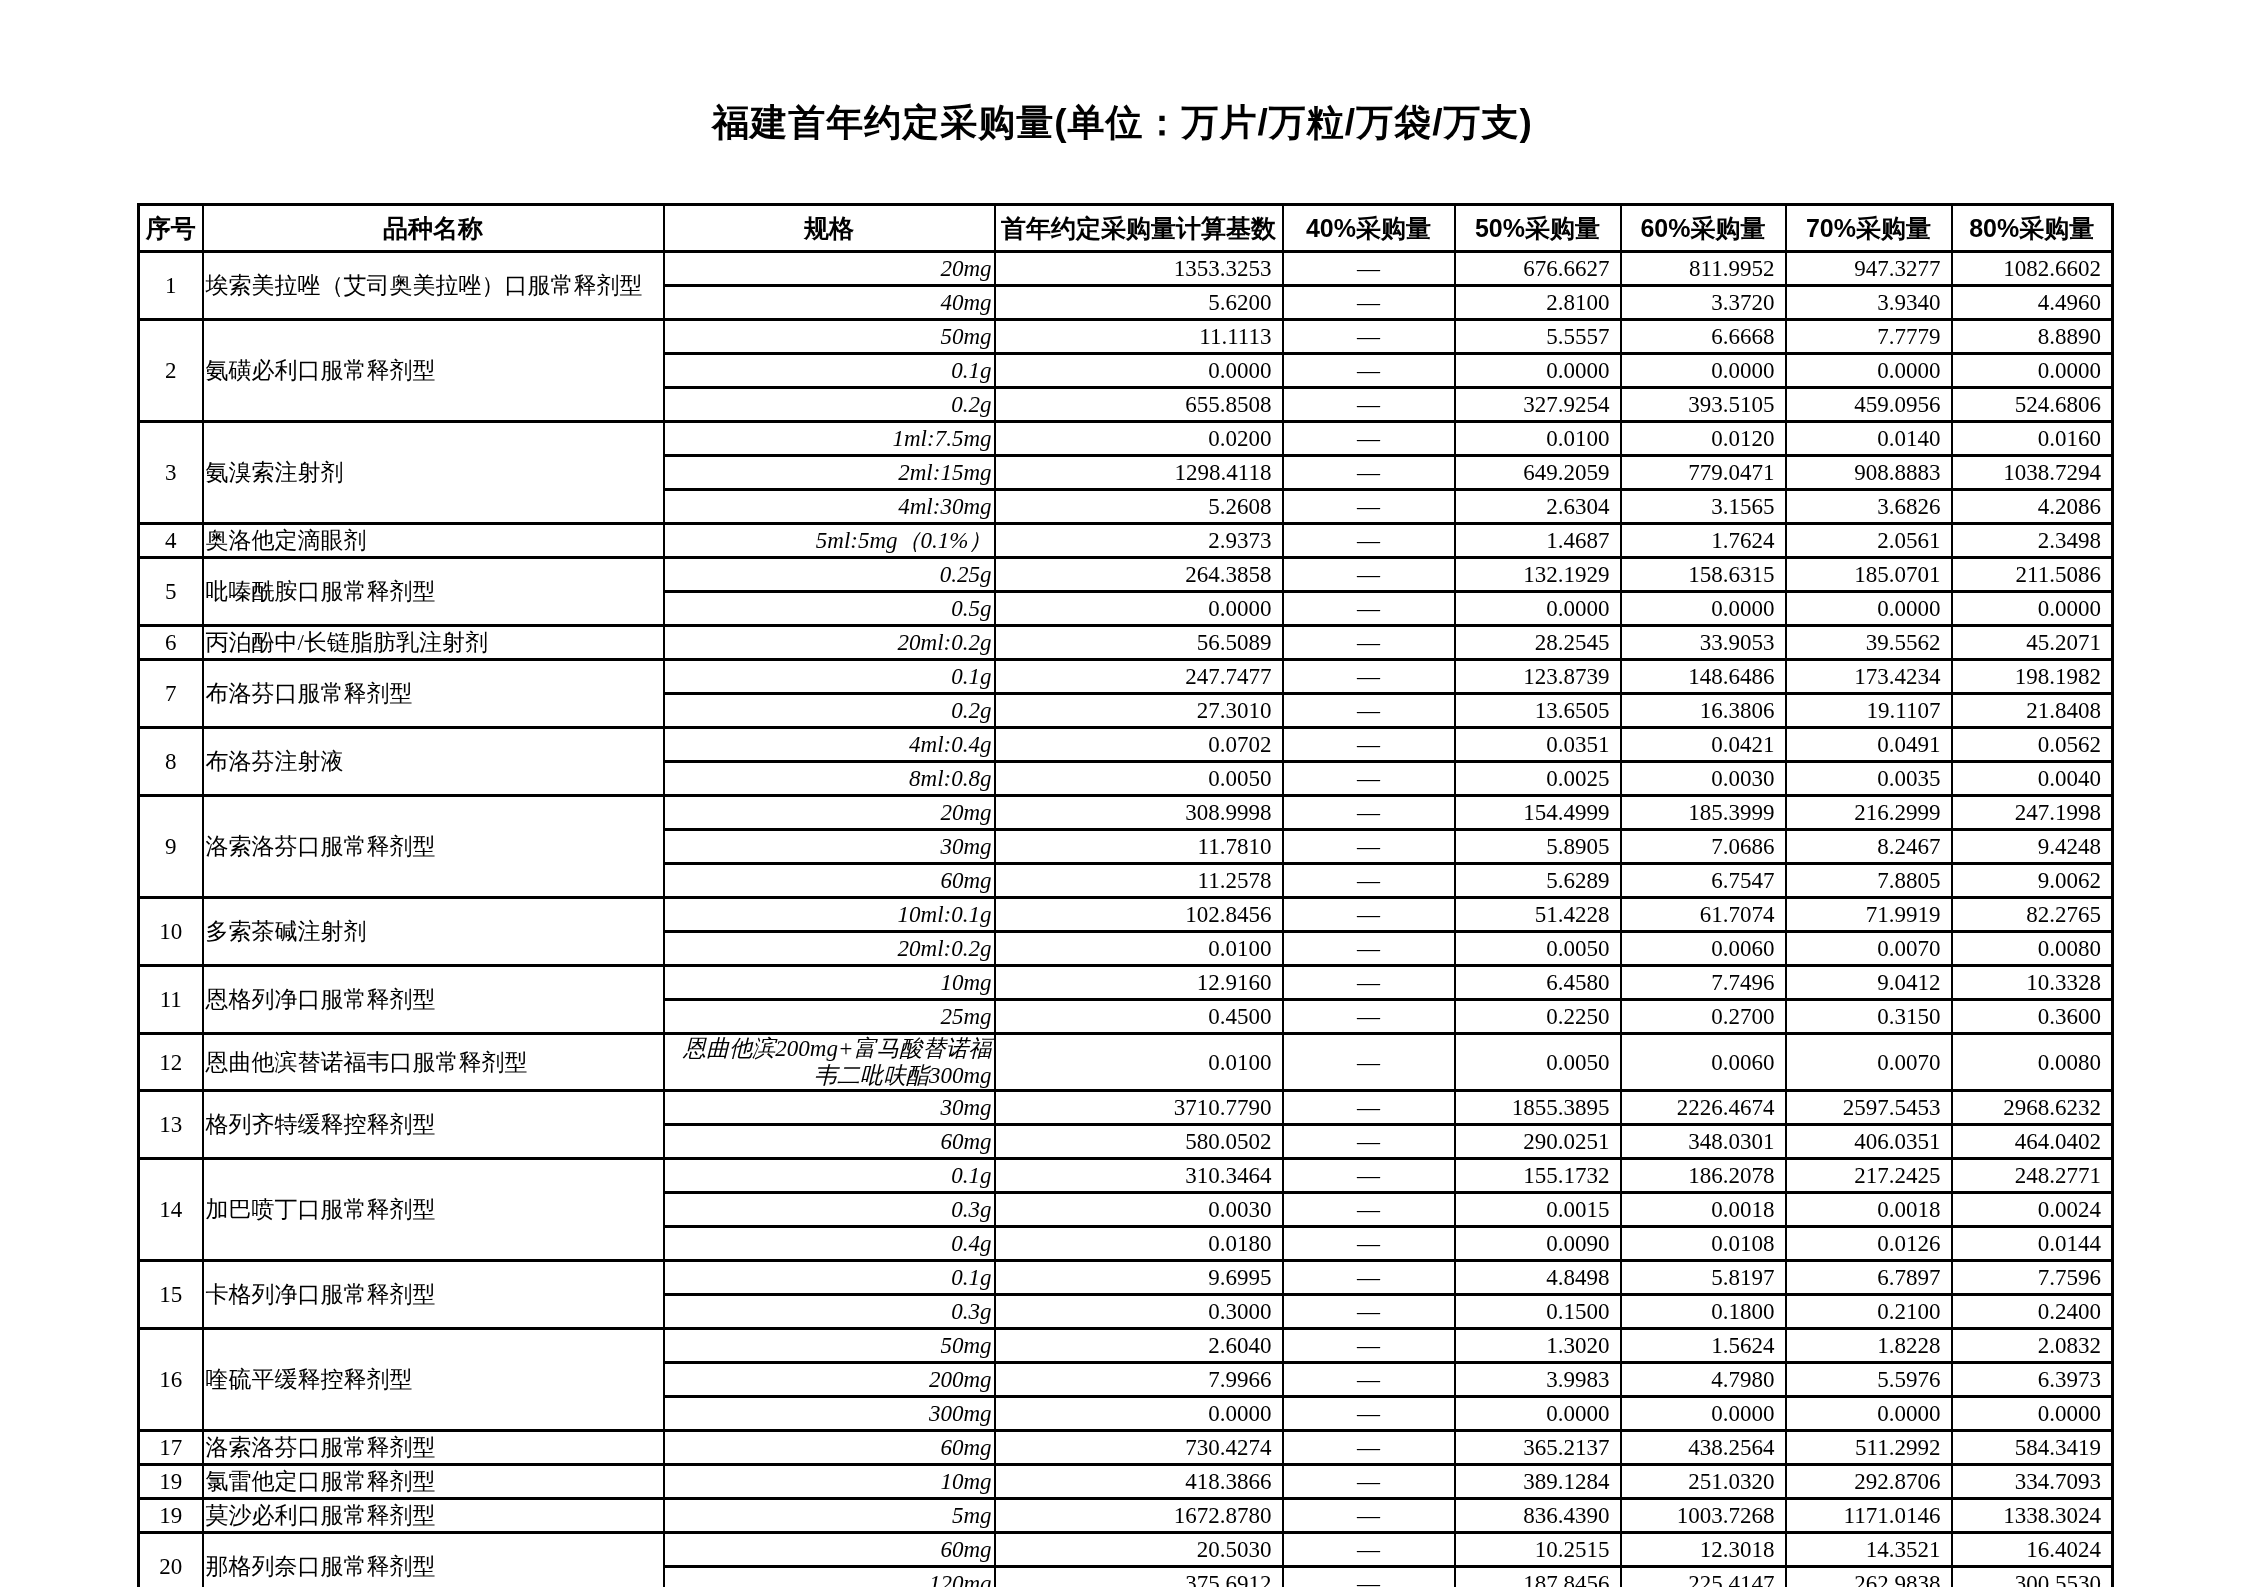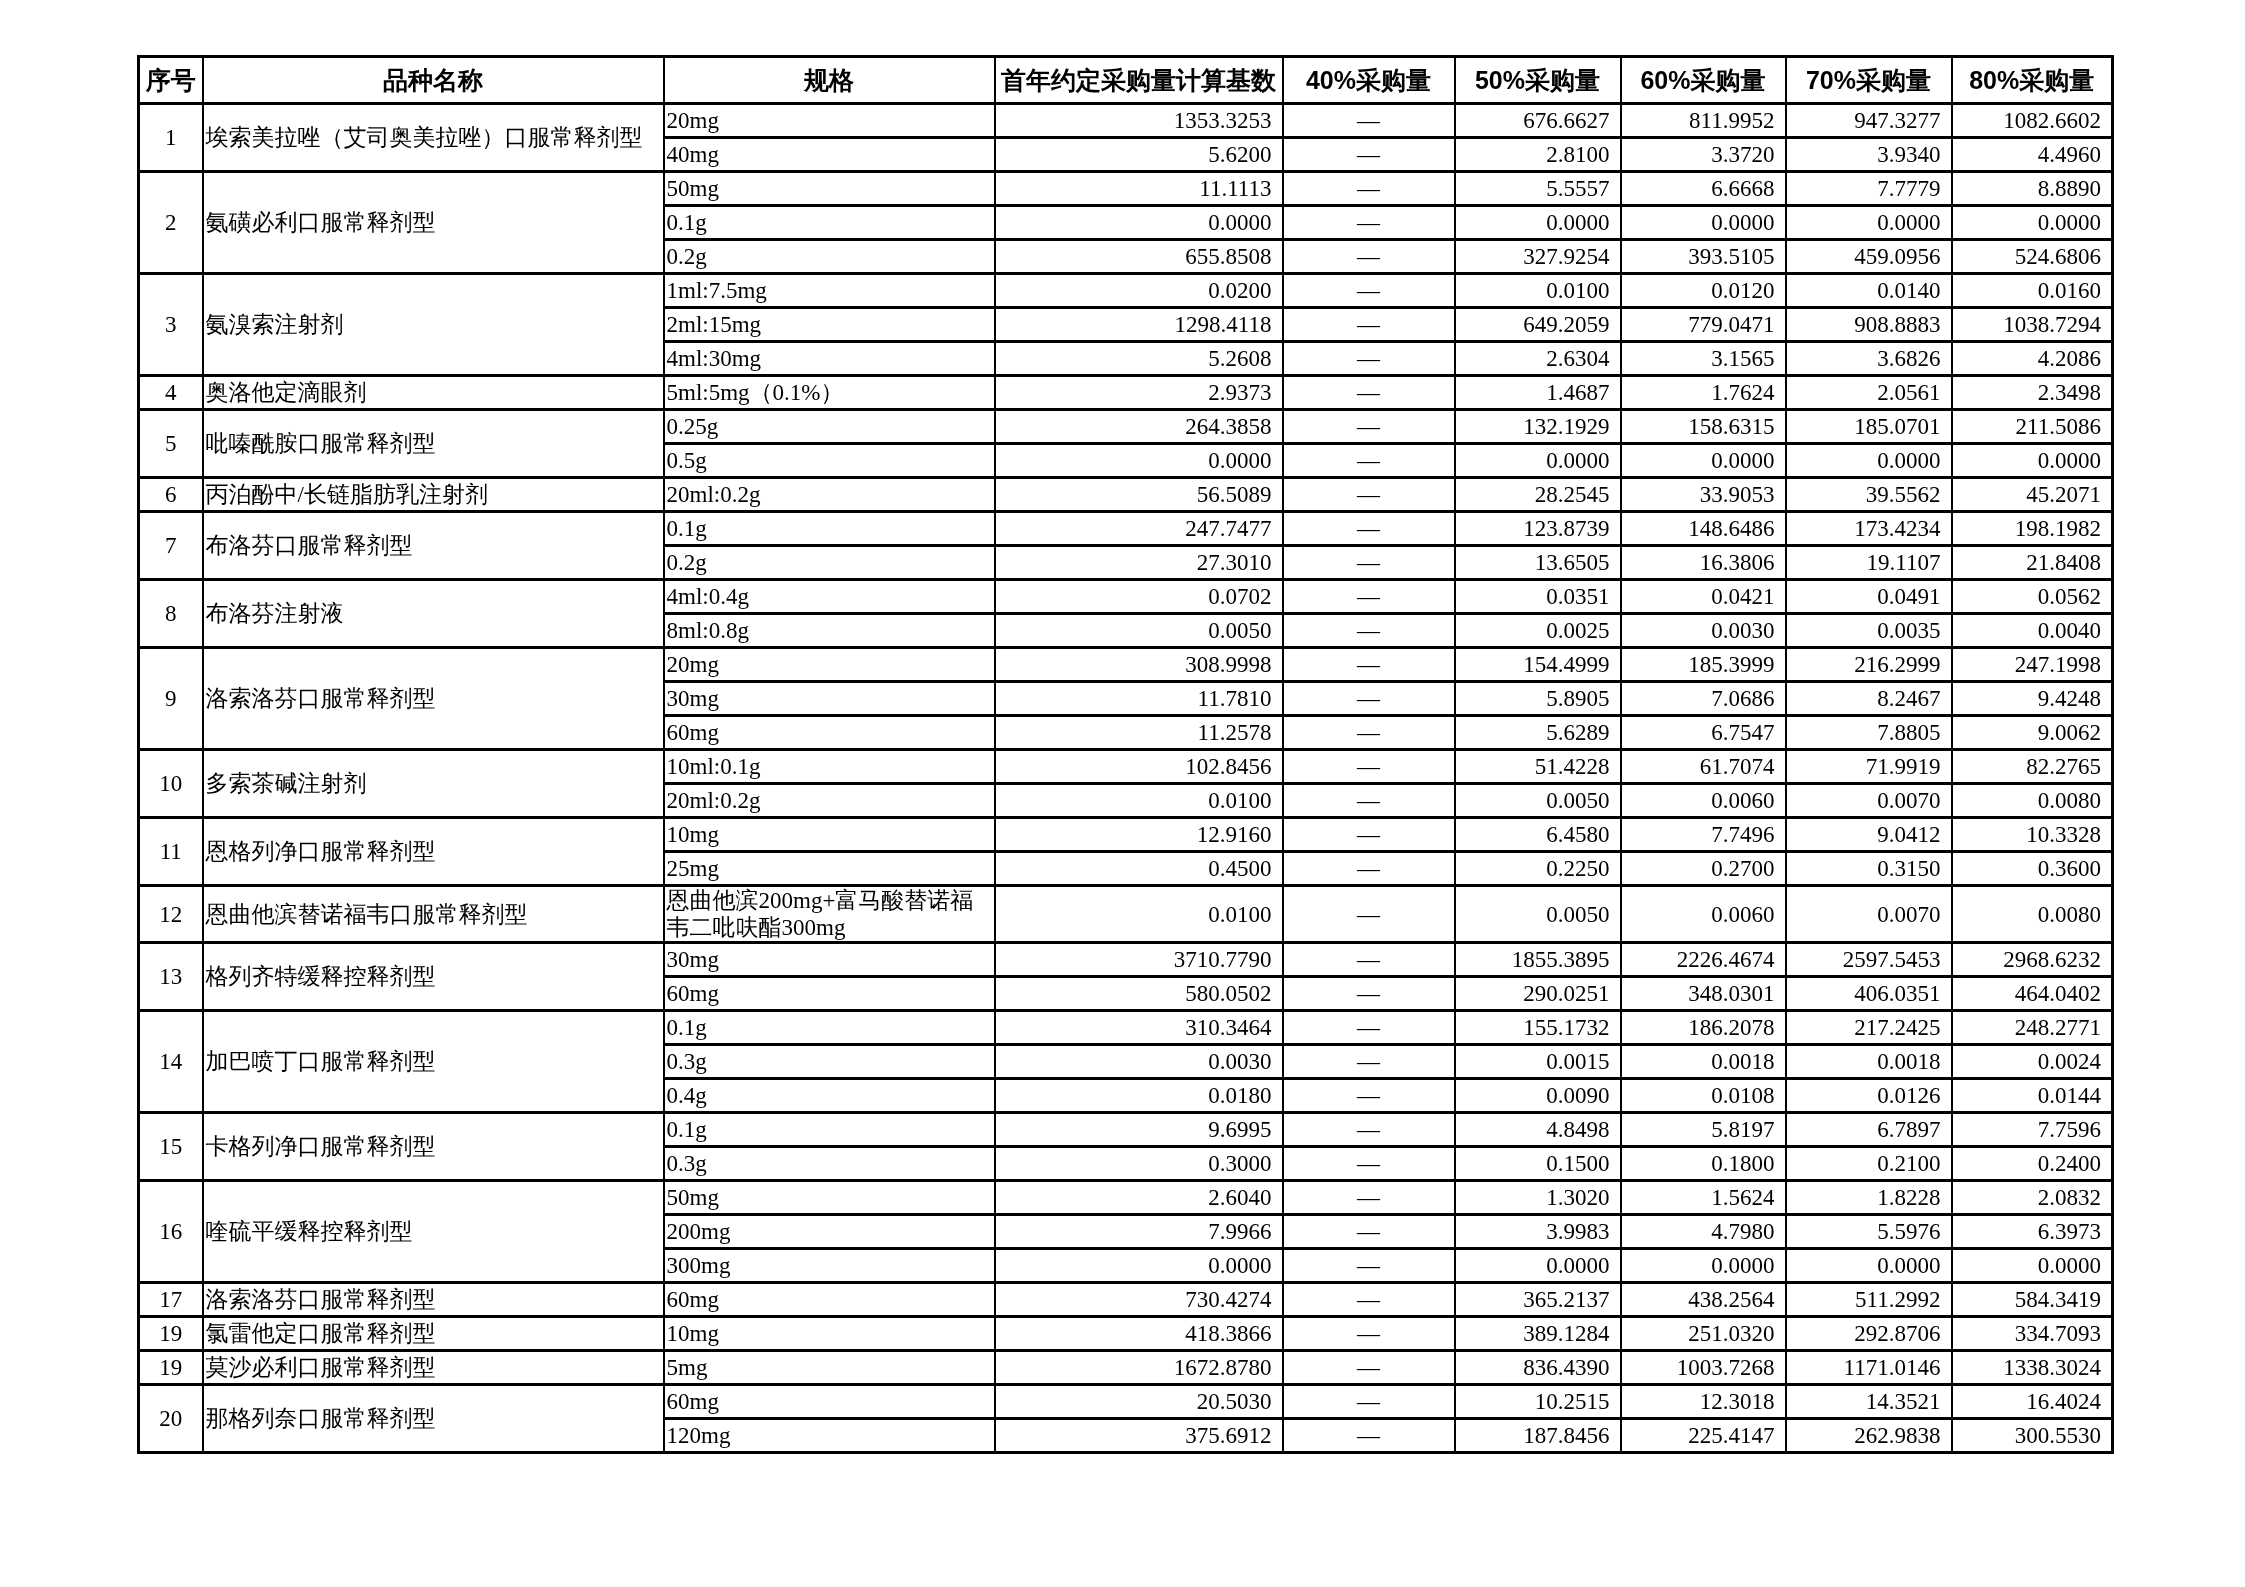--- a/index.html
+++ b/index.html
@@ -41,28 +41,29 @@
     border-radius:15px;
   }
   td{
     height:31px;
     font-size:23px;
     line-height:1.18;
     padding:0 2px;
   }
   .c-no{text-align:center;}
   .c-name{text-align:left;}
-  .c-spec{text-align:left;}
+  .c-spec{text-align:right;font-style:italic;}
   .c-num{text-align:right;padding-right:10px;}
   .c-dash{text-align:center;}
 </style>
 </head>
 <body>
 
 <div class="page">
+  <h1 class="title">福建首年约定采购量(单位：万片/万粒/万袋/万支)</h1>
 
   <table class="proc">
     <colgroup>
       <col style="width:64px">
       <col style="width:461px">
       <col style="width:331px">
       <col style="width:288px">
       <col style="width:172px">
       <col style="width:166px">
       <col style="width:165px">

